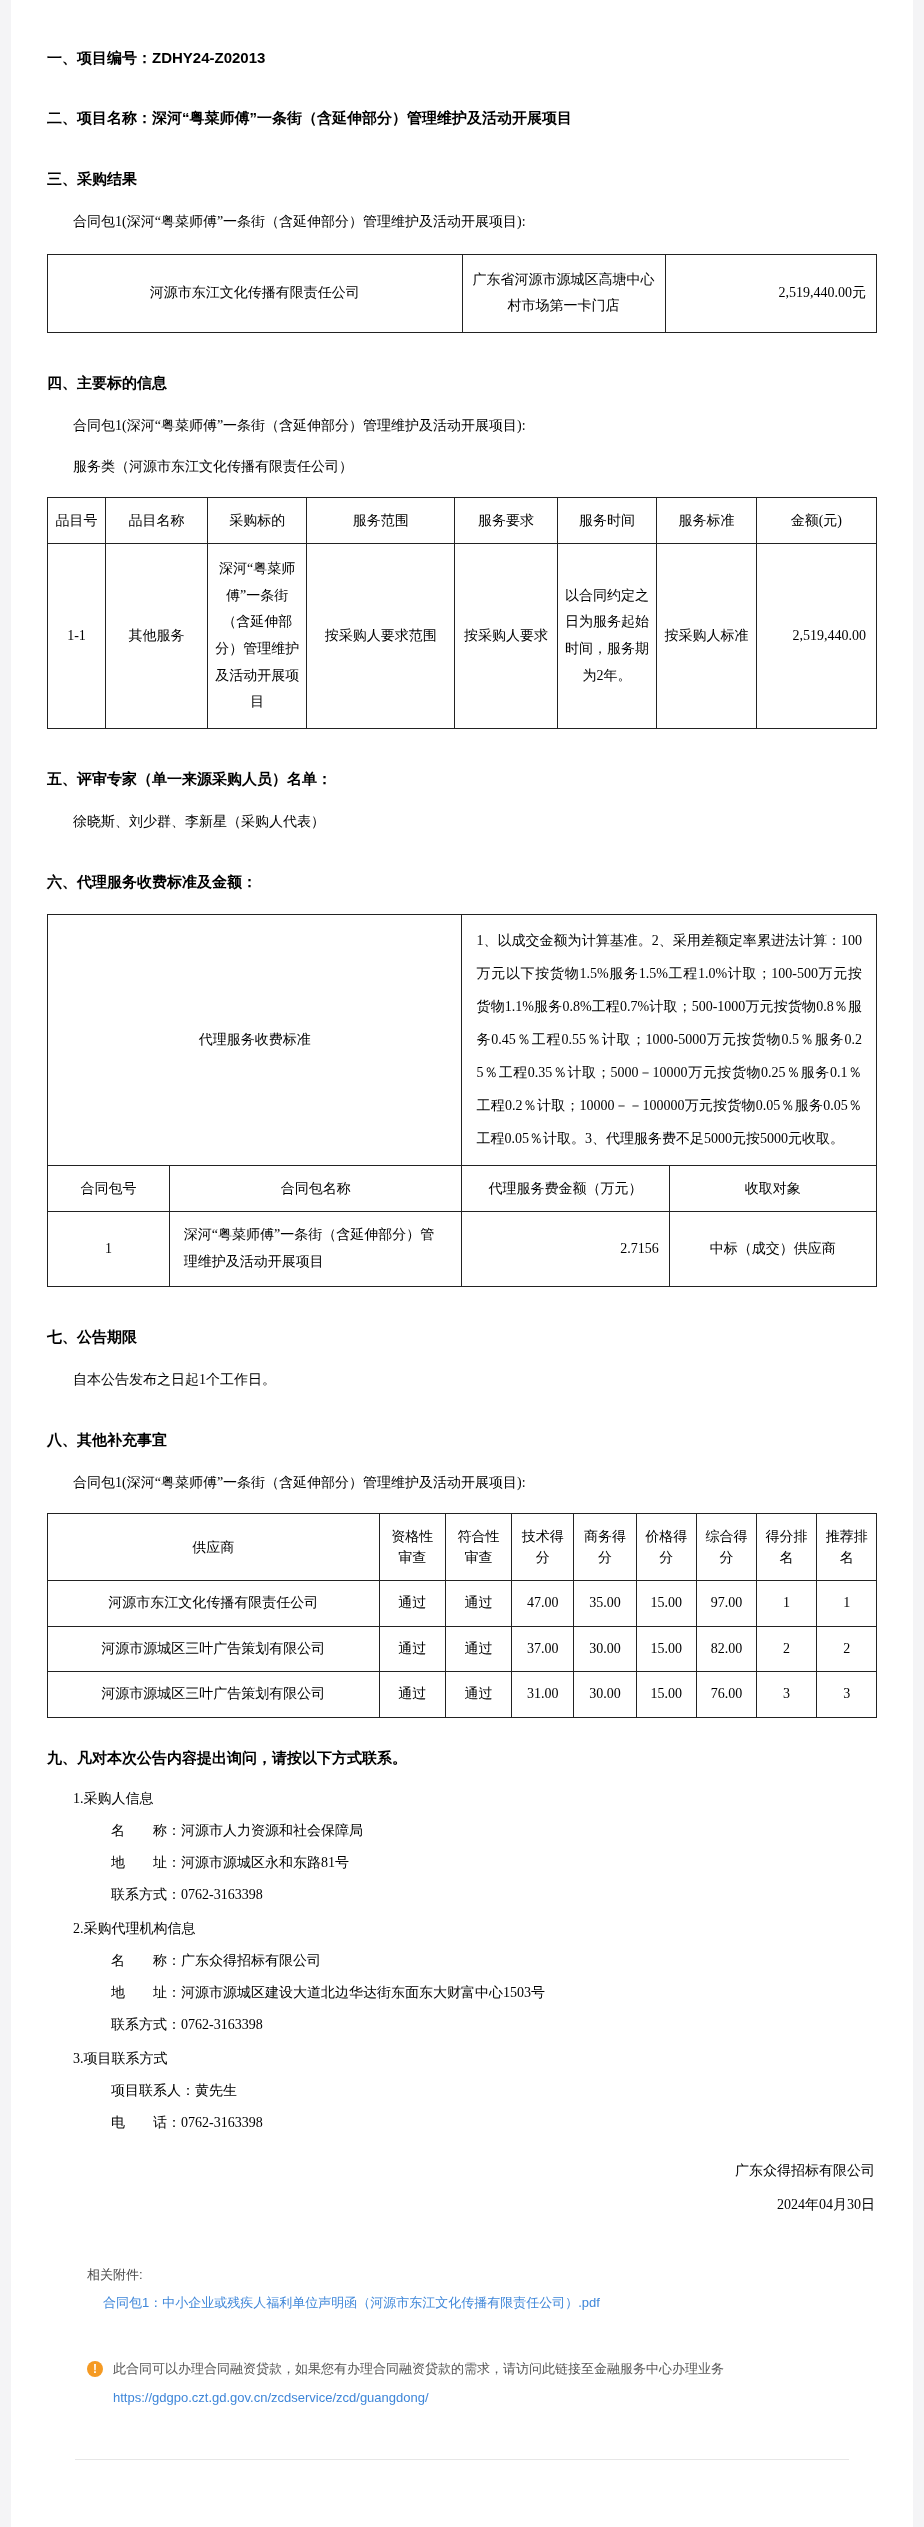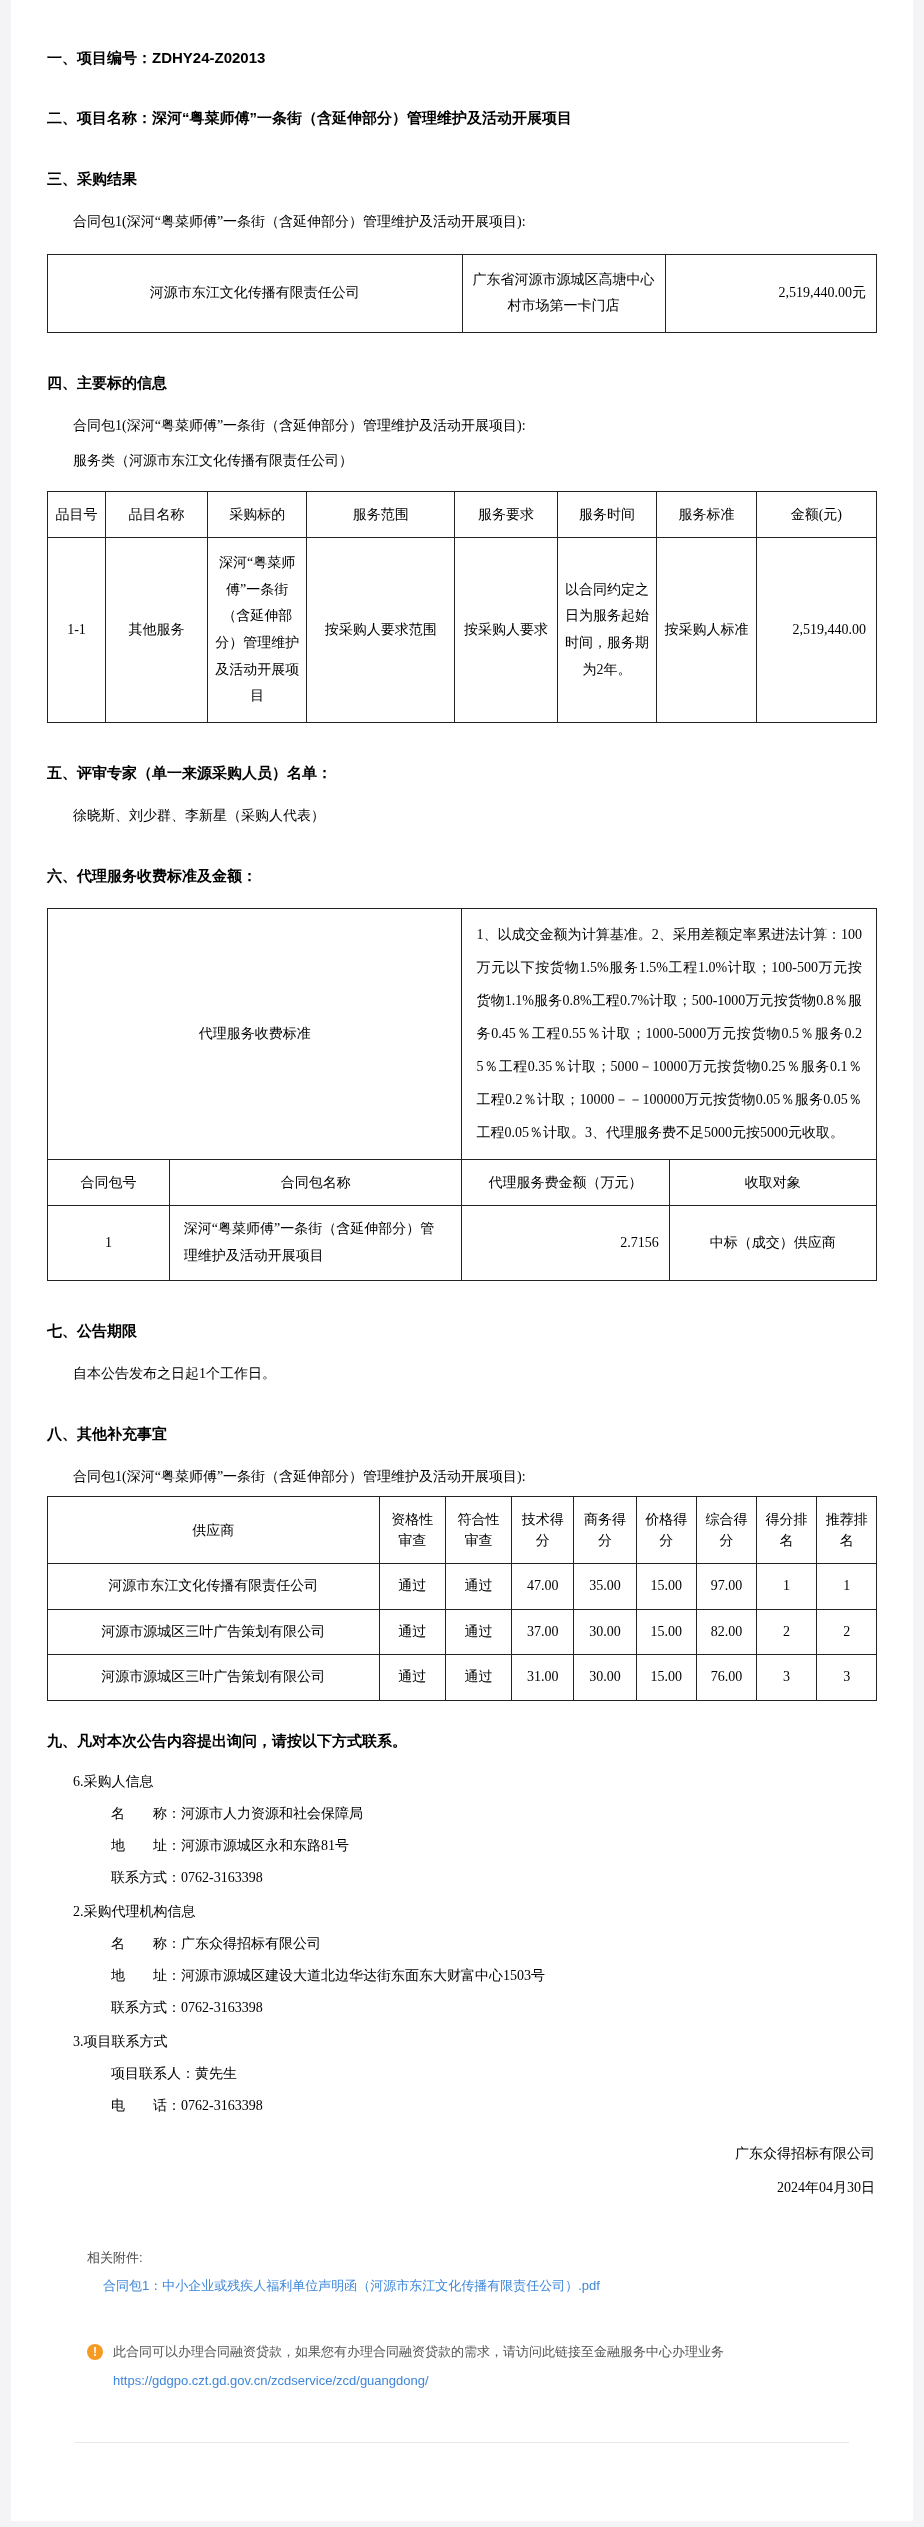--- a/index.html
+++ b/index.html
@@ -57,21 +57,21 @@
         <tr>
           <td>河源市东江文化传播有限责任公司</td>
           <td>广东省河源市源城区高塘中心村市场第一卡门店</td>
           <td class="num">2,519,440.00元</td>
         </tr>
       </tbody>
         </table>
 
       <div class="sec-heading">四、主要标的信息</div>
       <div class="para">合同包1(深河“粤菜师傅”一条街（含延伸部分）管理维护及活动开展项目):</div>
-      <div class="para" style="margin-top:14px;">服务类（河源市东江文化传播有限责任公司）</div>
+      <div class="para" style="margin-top:20px;">服务类（河源市东江文化传播有限责任公司）</div>
 
       <table style="margin-top:20px;">
         <colgroup>
           <col style="width:7%">
             <col style="width:12.3%">
             <col style="width:12%">
             <col style="width:17.8%">
           <col style="width:12.4%">
             <col style="width:12%">
             <col style="width:12%">
@@ -132,21 +132,21 @@
         </tr>
       </tbody>
         </table>
 
       <div class="sec-heading">七、公告期限</div>
       <div class="para">自本公告发布之日起1个工作日。</div>
 
       <div class="sec-heading">八、其他补充事宜</div>
       <div class="para">合同包1(深河“粤菜师傅”一条街（含延伸部分）管理维护及活动开展项目):</div>
 
-      <table style="margin-top:9px;">
+      <table style="margin-top:20px;">
         <colgroup>
           <col style="width:40%">
             <col style="width:8%">
             <col style="width:8%">
             <col style="width:7.5%">
             <col style="width:7.5%">
           <col style="width:7.3%">
             <col style="width:7.2%">
             <col style="width:7.3%">
             <col style="width:7.2%">
@@ -195,21 +195,21 @@
           <td style="padding:9px 4px;">76.00</td>
           <td style="padding:9px 4px;">3</td>
           <td style="padding:9px 4px;">3</td>
         </tr>
       </tbody>
         </table>
 
       <div class="sec-heading" style="margin-top:30px;">九、凡对本次公告内容提出询问，请按以下方式联系。</div>
 
       <div class="contact-block">
-        <div class="contact-title">6.采购人信息</div>
+        <div class="contact-title">1.采购人信息</div>
         <div class="contact-line">名　　称：河源市人力资源和社会保障局</div>
         <div class="contact-line">地　　址：河源市源城区永和东路81号</div>
         <div class="contact-line">联系方式：0762-3163398</div>
         <div class="contact-title">2.采购代理机构信息</div>
         <div class="contact-line">名　　称：广东众得招标有限公司</div>
         <div class="contact-line">地　　址：河源市源城区建设大道北边华达街东面东大财富中心1503号</div>
         <div class="contact-line">联系方式：0762-3163398</div>
         <div class="contact-title">3.项目联系方式</div>
         <div class="contact-line">项目联系人：黄先生</div>
         <div class="contact-line">电　　话：0762-3163398</div>

